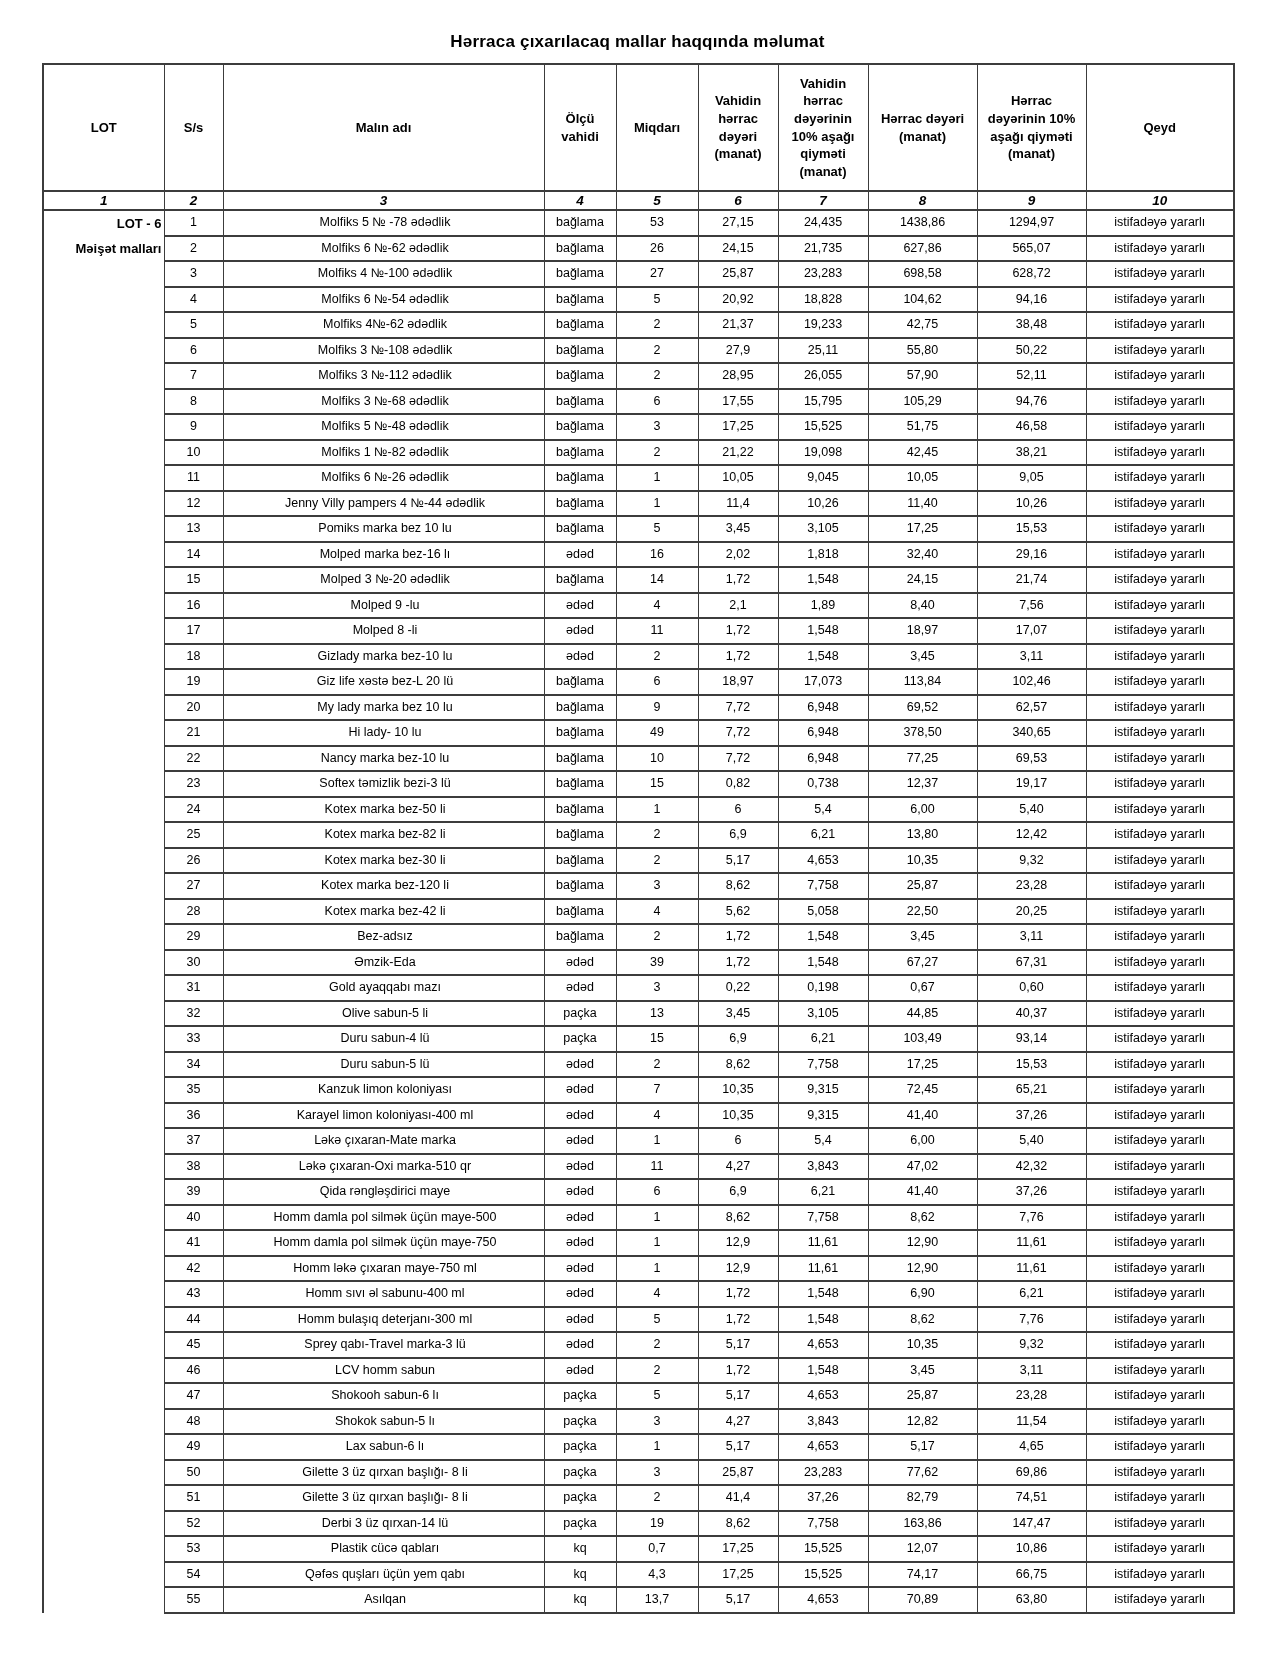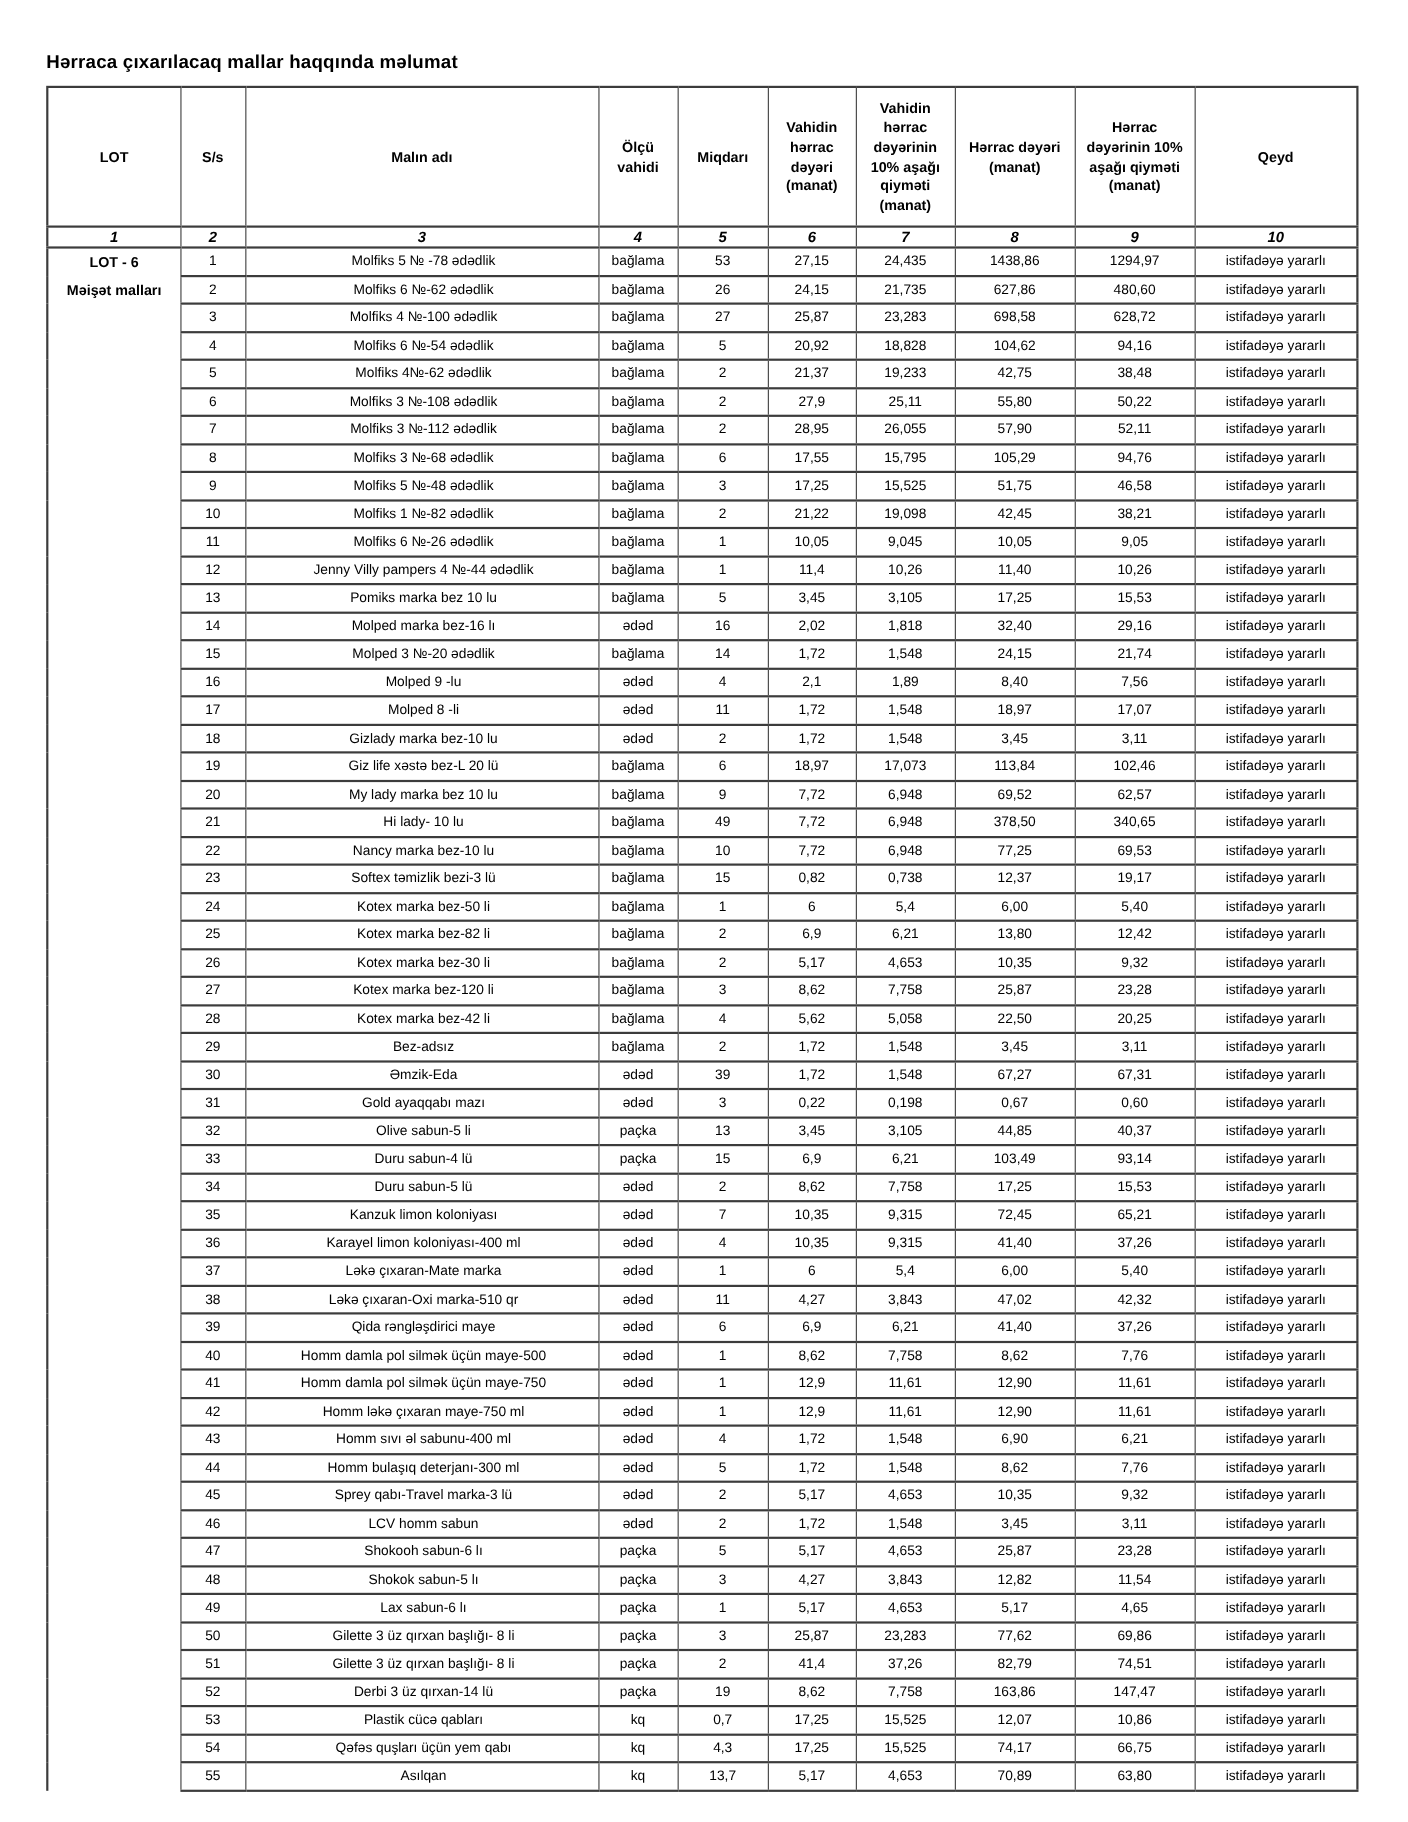--- a/index.html
+++ b/index.html
@@ -14,22 +14,22 @@
   }
   .page {
     position: relative;
     width: 1280px;
     height: 1656px;
     overflow: hidden;
   }
   .title {
     width: 1191px;
     margin-left: 42px;
-    padding-top: 47px;
-    text-align: left;
+    padding-top: 32px;
+    text-align: center;
     font-weight: bold;
     font-size: 17px;
     letter-spacing: 0.2px;
     height: 22px;
   }
   table.main {
     border-collapse: collapse;
     table-layout: fixed;
     width: 1191px;
     margin-left: 42px;
@@ -69,21 +69,21 @@
     padding: 0 2px;
     line-height: 1.05;
     white-space: nowrap;
   }
   tbody td.c-name {
     text-align: center;
     padding-left: 5px;
   }
   td.lot-cell {
     vertical-align: top;
-    text-align: center;
+    text-align: right;
     font-weight: bold;
     font-size: 13px;
     line-height: 24.5px;
     padding-top: 1px;
     border-bottom: none;   
     white-space: normal;
   }
 </style>
 </head>
 <body>
@@ -148,21 +148,21 @@
           <td class="c-note">istifadəyə yararlı</td>
         </tr>
         <tr>
           <td class="c-sn">2</td>
           <td class="c-name">Molfiks 6 №-62 ədədlik</td>
           <td class="c-unit">bağlama</td>
           <td class="c-qty">26</td>
           <td class="c-num">24,15</td>
           <td class="c-num">21,735</td>
           <td class="c-num">627,86</td>
-          <td class="c-num">480,60</td>
+          <td class="c-num">565,07</td>
           <td class="c-note">istifadəyə yararlı</td>
         </tr>
         <tr>
           <td class="c-sn">3</td>
           <td class="c-name">Molfiks 4 №-100 ədədlik</td>
           <td class="c-unit">bağlama</td>
           <td class="c-qty">27</td>
           <td class="c-num">25,87</td>
           <td class="c-num">23,283</td>
           <td class="c-num">698,58</td>

